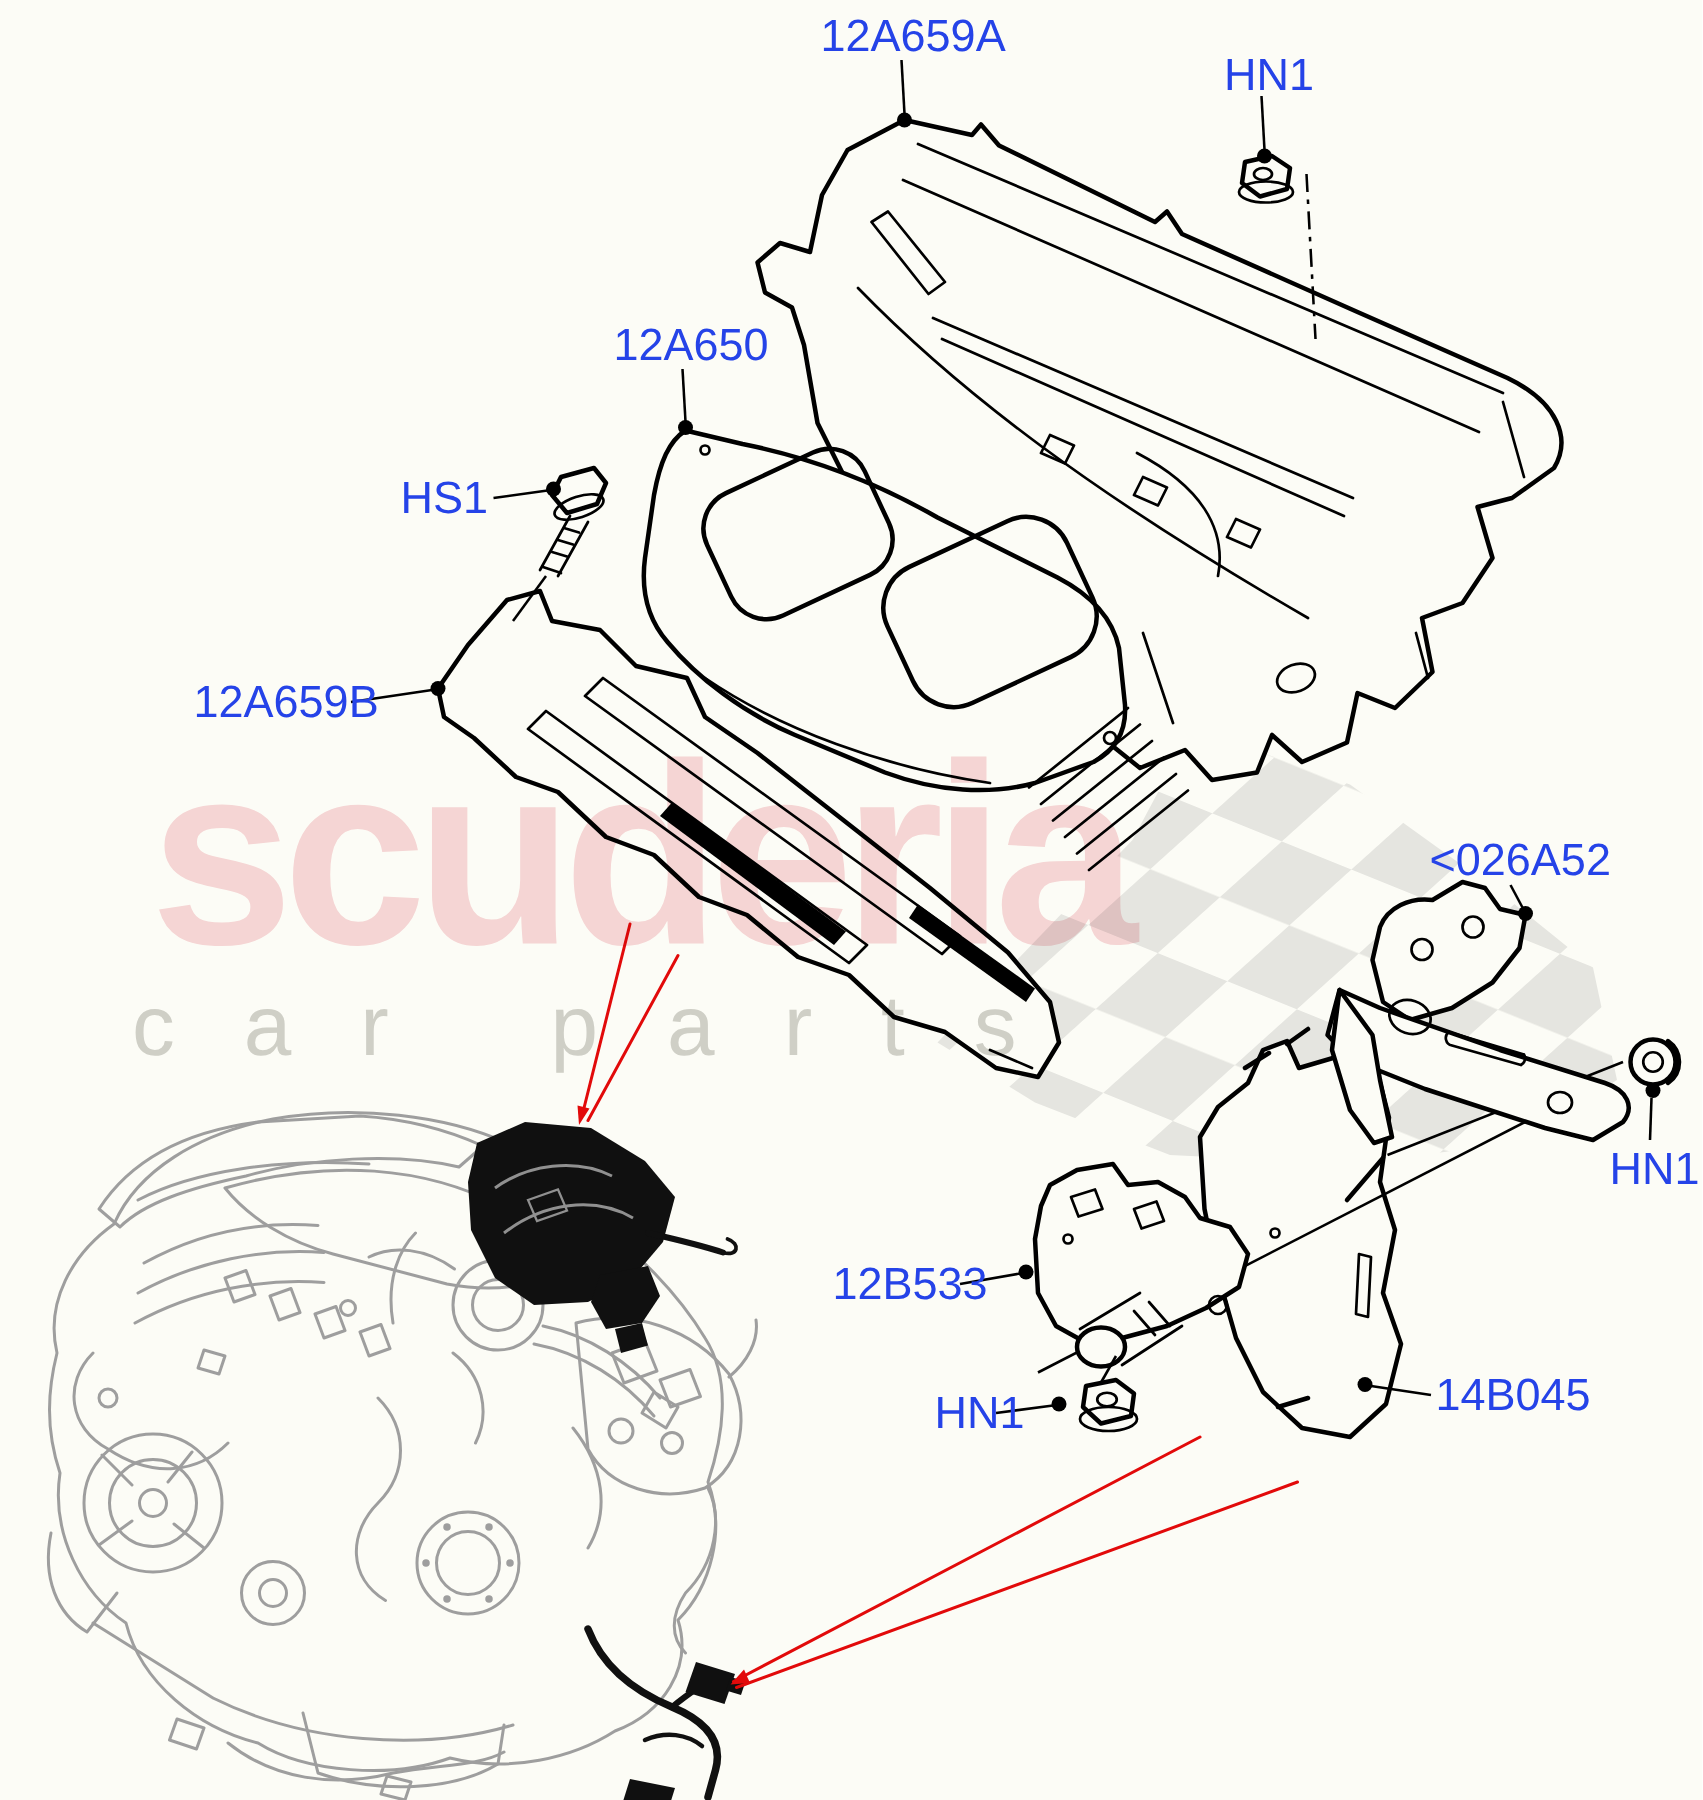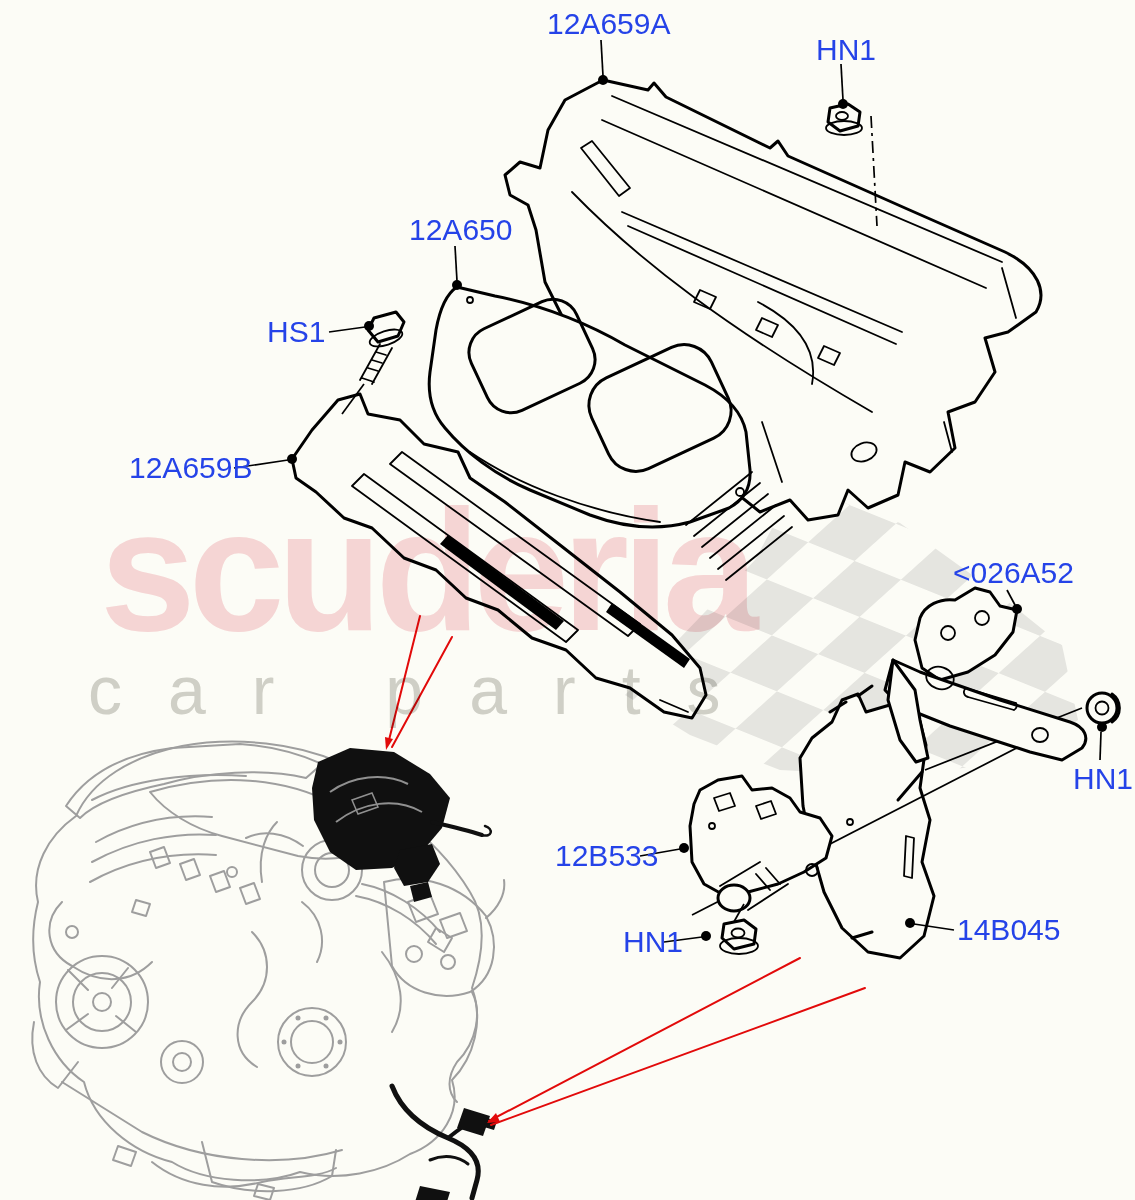--- a/index.html
+++ b/index.html
@@ -2,21 +2,21 @@
 <html><head>
 <meta charset="utf-8">
 <style>
   html,body{margin:0;padding:0;background:#fff;}
   .stage{position:relative;width:1135px;height:1200px;background:#fcfcf6;overflow:hidden;
          font-family:"Liberation Sans", sans-serif;}
   .stage svg{position:absolute;left:0;top:0;}
   .callout-text{font-family:"Liberation Sans", sans-serif;font-size:30px;}
   .wm{position:absolute;mix-blend-mode:multiply;pointer-events:none;white-space:nowrap;line-height:1;}
   .wm-brand{left:72px;top:484px;font-size:172px;font-weight:bold;letter-spacing:-7px;margin-left:28px;}
-  .wm-tag{left:88px;top:656px;font-size:68px;letter-spacing:46px;}
+  .wm-tag{left:88px;top:656px;font-size:57px;letter-spacing:46px;}
   .part{fill:#fcfcf6;stroke:#000;stroke-width:3;stroke-linejoin:round;}
   .detail{fill:none;stroke:#000;stroke-width:1.8;stroke-linejoin:round;stroke-linecap:round;}
   .thick{fill:none;stroke:#000;stroke-width:3;stroke-linecap:round;stroke-linejoin:round;}
   .leader{fill:none;stroke:#000;stroke-width:1.7;}
   .eng{fill:none;stroke:#9e9e9e;stroke-width:2;stroke-linecap:round;stroke-linejoin:round;}
   .engf{fill:#fcfcf6;stroke:#9e9e9e;stroke-width:2;stroke-linejoin:round;}
   .blk{fill:#101010;stroke:none;}
   .blkl{fill:none;stroke:#101010;stroke-linecap:round;}
   .redline{fill:none;stroke-width:2;stroke-linecap:round;}
 </style>

